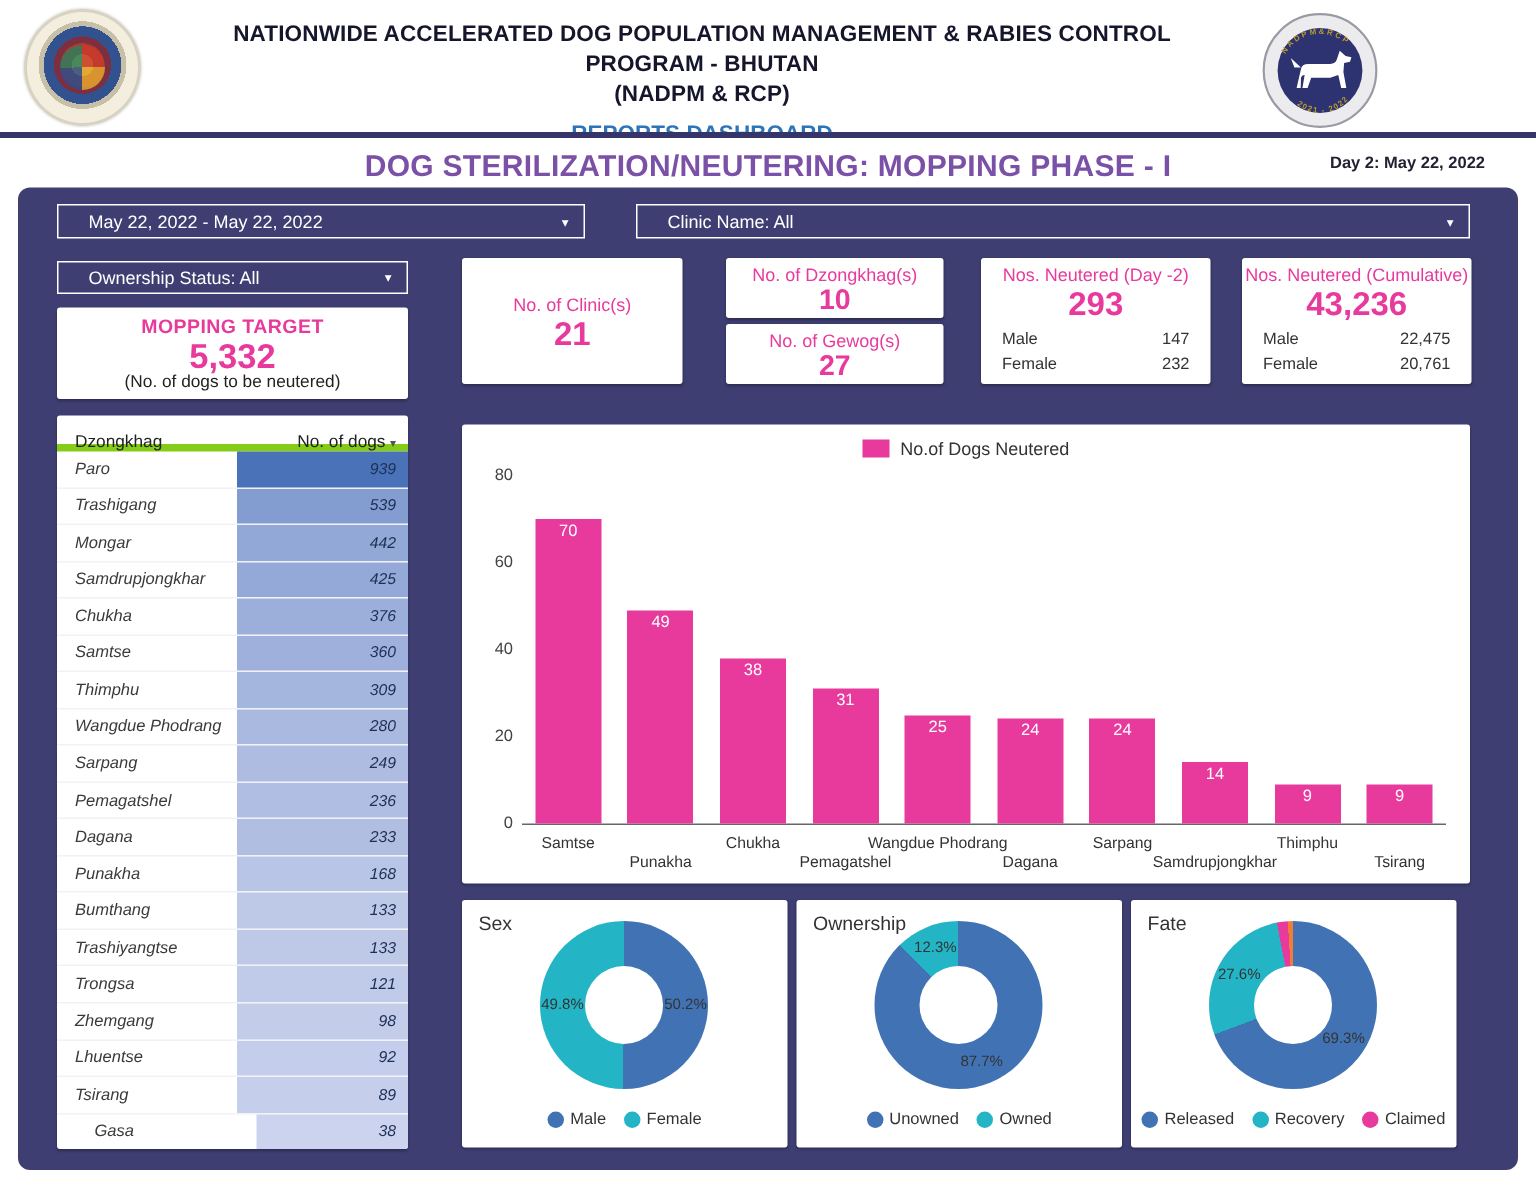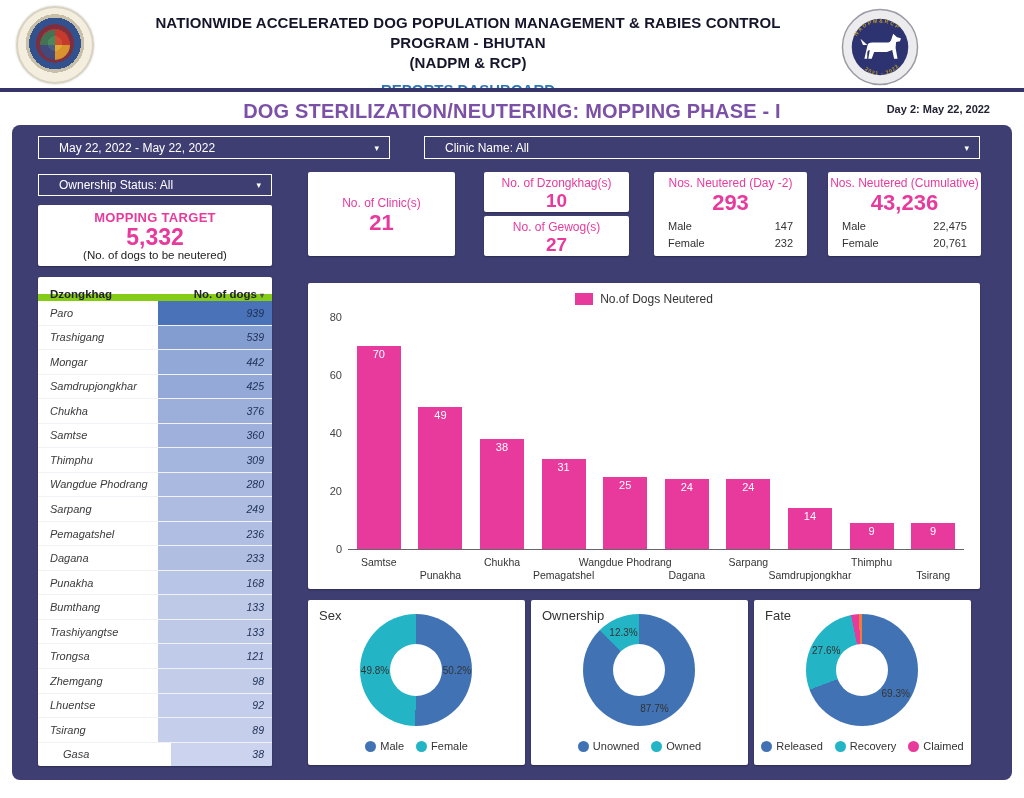--- a/index.html
+++ b/index.html
@@ -52,21 +52,21 @@
   .kpi-dz { left:472px; top:47px; width:145px; height:40px; }
   .kpi-gw { left:472px; top:91px; width:145px; height:40px; }
   .kpi-dz .kpi-value, .kpi-gw .kpi-value { font-size:19px; }
   .kpi-day { left:642px; top:47px; width:153px; height:84px; }
   .kpi-cum { left:816px; top:47px; width:153px; height:84px; }
   .mf-row { display:flex; justify-content:space-between; padding:0 14px; font-size:11px; color:#333; margin-top:5px; }
 
   
   .table-card { left:26px; top:152px; width:234px; height:489px; display:flex; flex-direction:column; overflow:hidden; }
   .t-head { height:24px; flex:0 0 24px; display:flex; align-items:center; justify-content:space-between;
-            padding:16px 8px 0 12px; border-bottom:7px solid #84cc16; font-size:11.5px; font-weight:bold; color:#222; }
+            padding:16px 8px 0 12px; border-bottom:5px solid #84cc16; font-size:11.5px; font-weight:normal; color:#222; }
   .sorticon { font-size:8px; color:#555; margin-left:3px; }
   .t-body { flex:1; display:flex; flex-direction:column; }
   .trow { flex:1; display:flex; border-bottom:1px solid #f1f1f6; cursor:pointer;font-style:italic; }
   .trow:last-child { border-bottom:none;padding-left:13px; }
   .t-label { width:120px; display:flex; align-items:center; padding-left:12px; font-size:11px; color:#3a3a3a; }
   .t-val { flex:1; display:flex; align-items:center; justify-content:flex-end; padding-right:8px;
            font-size:10.5px; color:#1d2f55; }
 
   
   .bar-card { left:296px; top:158px; width:672px; height:306px; }

